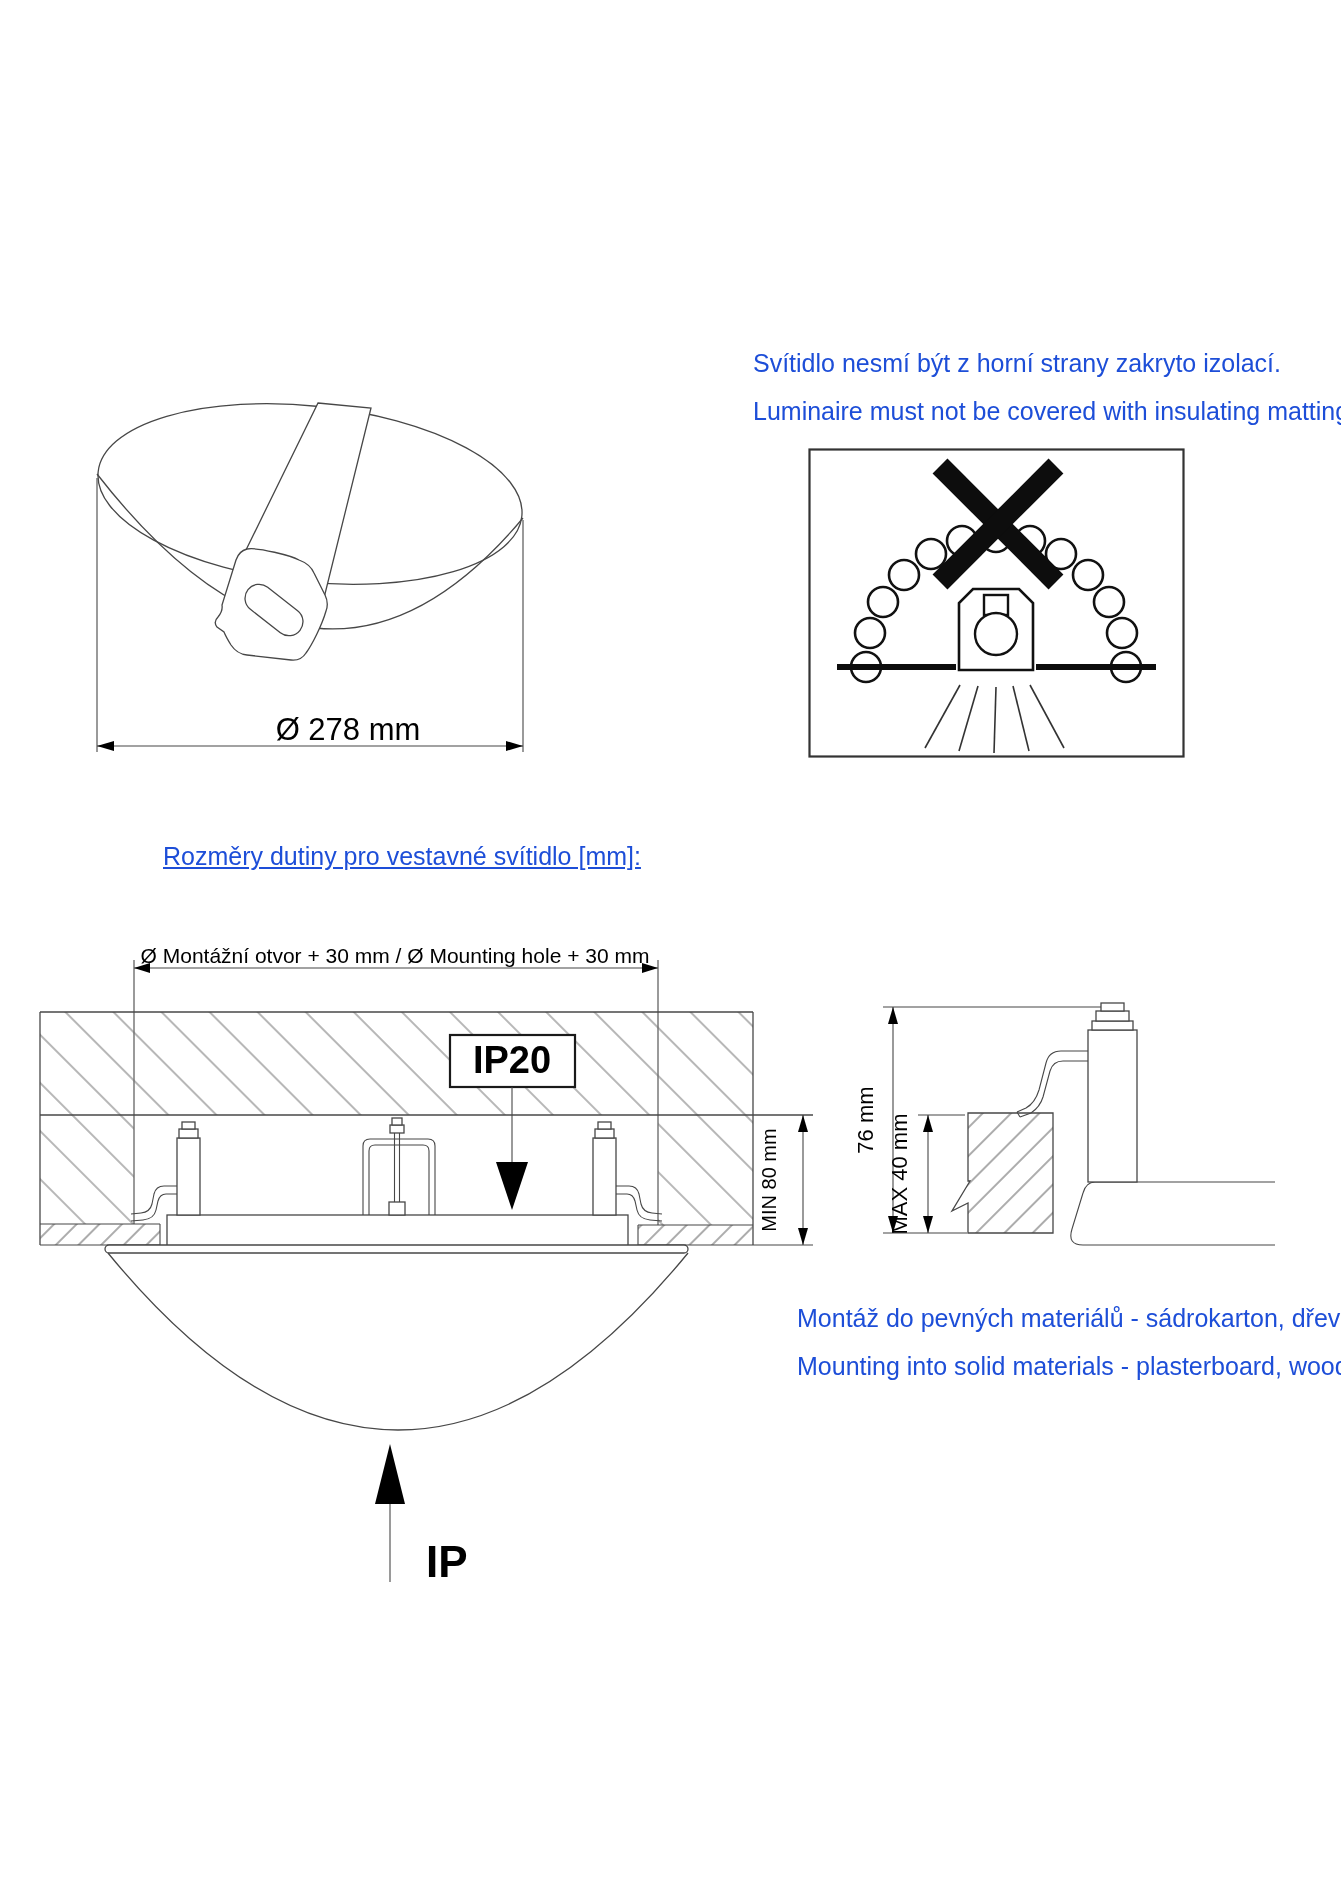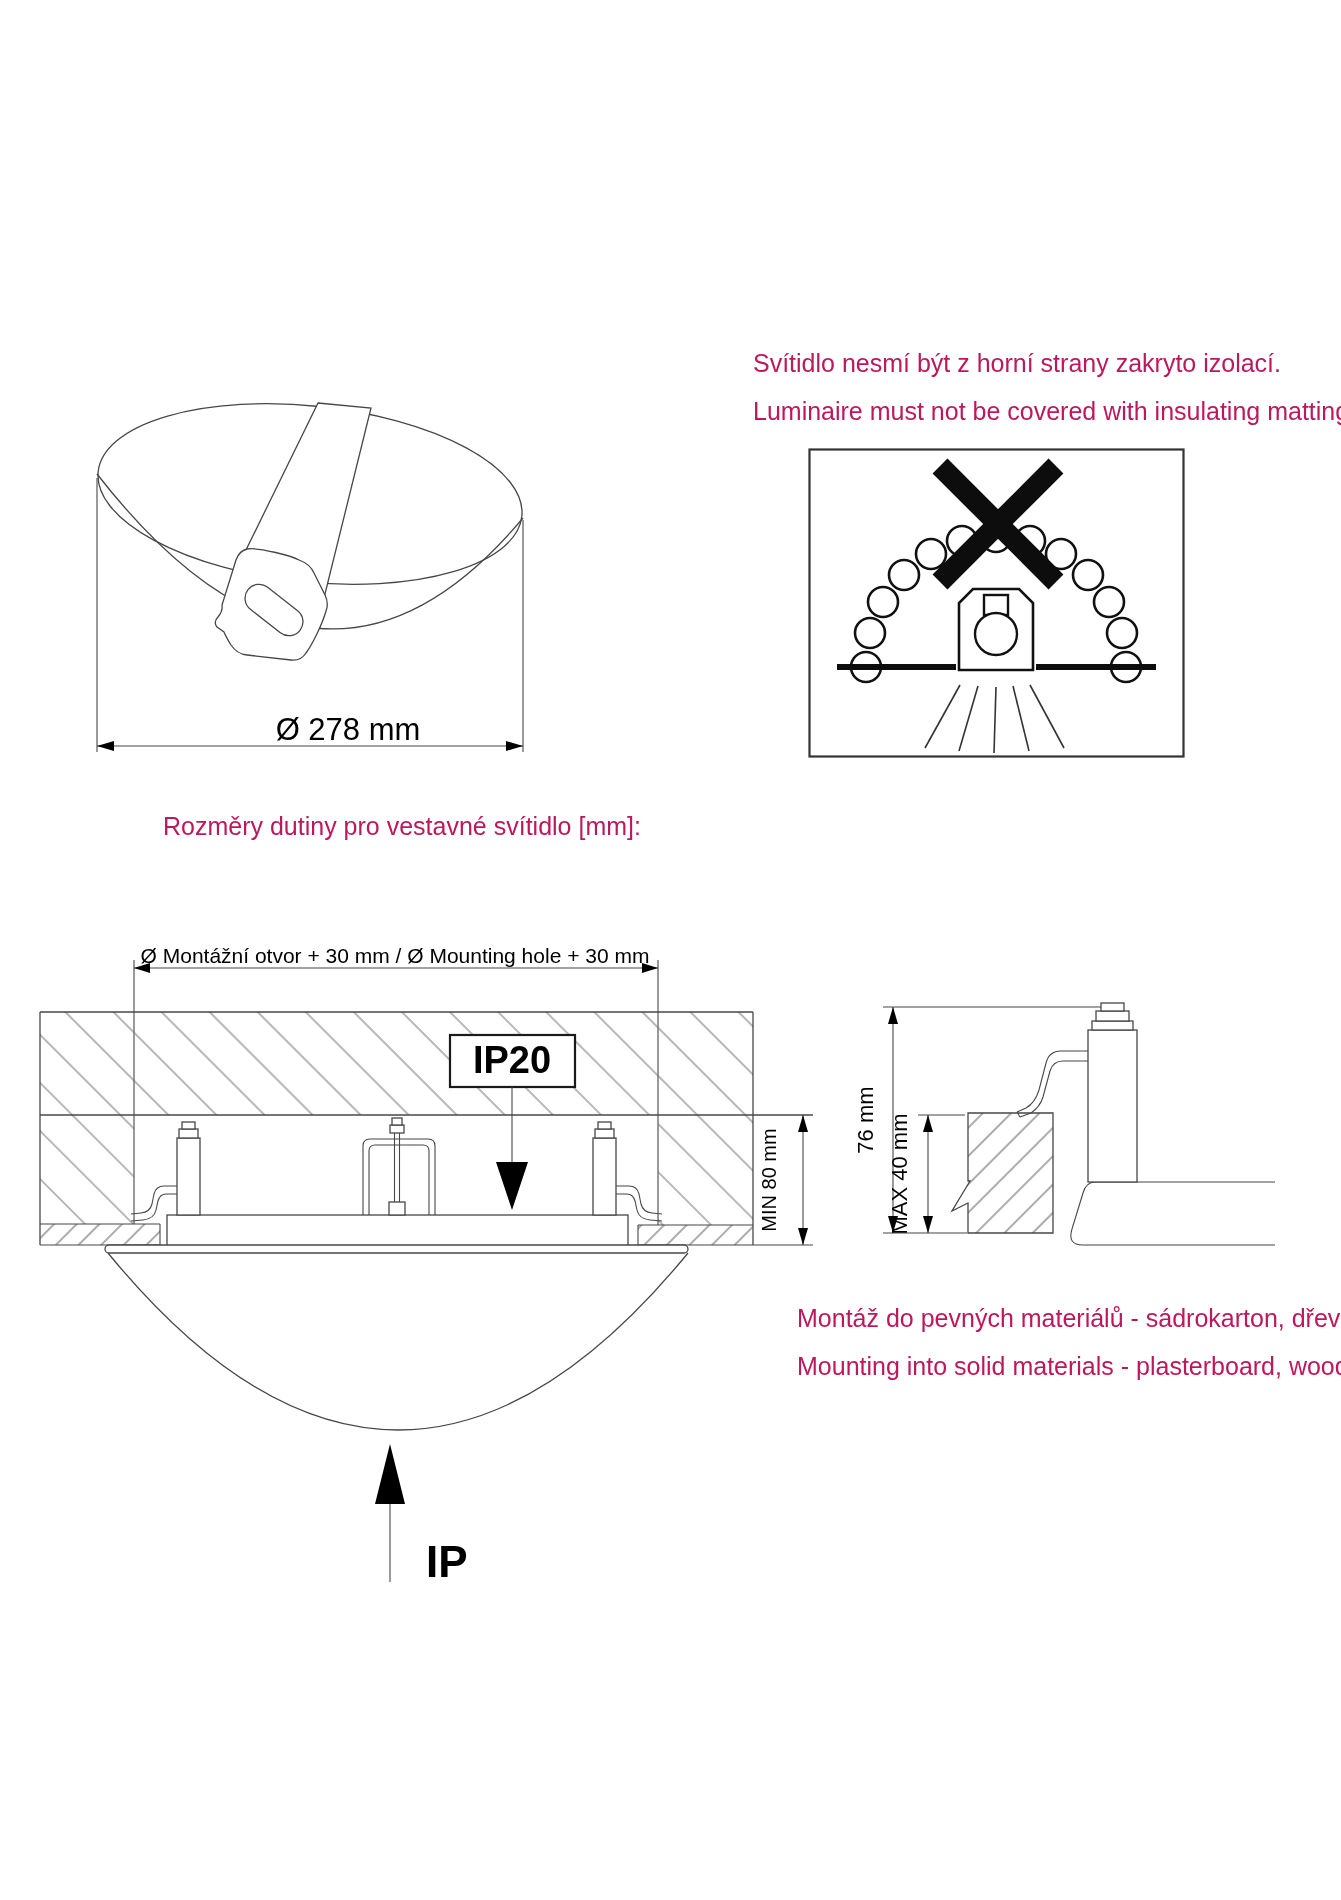--- a/index.html
+++ b/index.html
@@ -1,18 +1,18 @@
 <!DOCTYPE html>
 <html><head>
 <meta charset="utf-8">
 <style>
   html,body{margin:0;padding:0;background:#fff;}
   #page{position:relative;width:1341px;height:1900px;background:#ffffff;overflow:hidden;
         font-family:"Liberation Sans", sans-serif;color:#000;}
-  .note{position:absolute;font-size:25px;white-space:nowrap;color:#be185d;}
+  .note{position:absolute;font-size:25px;white-space:nowrap;color:#1d4ed8;}
   svg{position:absolute;overflow:visible;}
   svg text{font-family:"Liberation Sans", sans-serif;fill:#000;}
   .thin{stroke:#474747;stroke-width:1.3;fill:none;}
   .thin2{stroke:#474747;stroke-width:1.1;fill:none;}
   .whitefill{fill:#ffffff;stroke:#474747;stroke-width:1.3;}
   .dimline{stroke:#474747;stroke-width:1.1;fill:none;}
   .arrow{fill:#000;stroke:none;}
   .blackfill{fill:#0d0d0d;stroke:none;}
 </style>
 </head>
@@ -90,21 +90,21 @@
       <line x1="205" y1="238" x2="221" y2="303"></line>
       <line x1="222" y1="237" x2="256" y2="300"></line>
     </g>
 
     <g>
       <rect class="blackfill" x="108" y="65.5" width="164" height="21" transform="rotate(45 190 76)"></rect>
       <rect class="blackfill" x="108" y="65.5" width="164" height="21" transform="rotate(-45 190 76)"></rect>
     </g>
   </svg>
 
-  <div class="note" style="left:163px;top:812px;">Rozměry dutiny pro vestavné svítidlo [mm]:</div>
+  <div class="note" style="left:163px;top:842px;text-decoration:underline;">Rozměry dutiny pro vestavné svítidlo [mm]:</div>
 
   <svg style="left:30px;top:930px;" width="790" height="670" viewBox="0 0 790 670">
     <defs>
       <pattern id="hatchBand" width="34" height="34" patternUnits="userSpaceOnUse" patternTransform="rotate(-45)">
         <line x1="1" y1="0" x2="1" y2="34" stroke="#707070" stroke-width="1"></line>
       </pattern>
       <pattern id="hatchBoard" width="16" height="16" patternUnits="userSpaceOnUse" patternTransform="rotate(45)">
         <line x1="1" y1="0" x2="1" y2="16" stroke="#5a5a5a" stroke-width="1"></line>
       </pattern>
     </defs>

